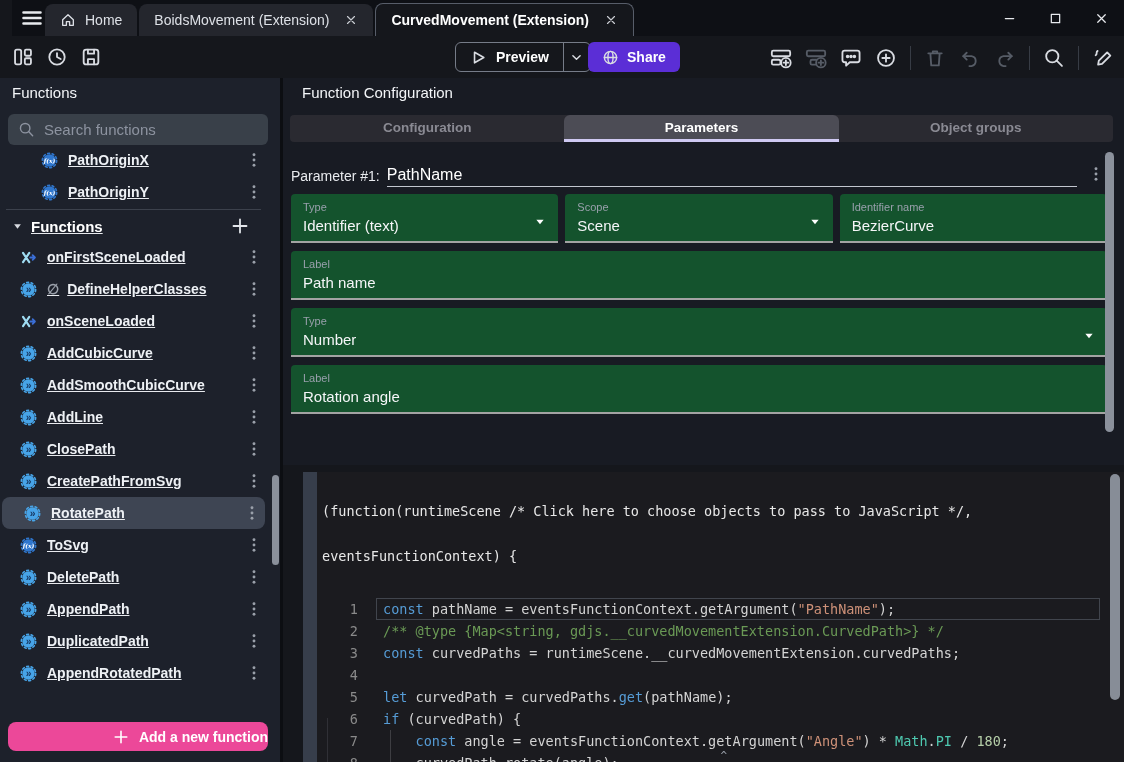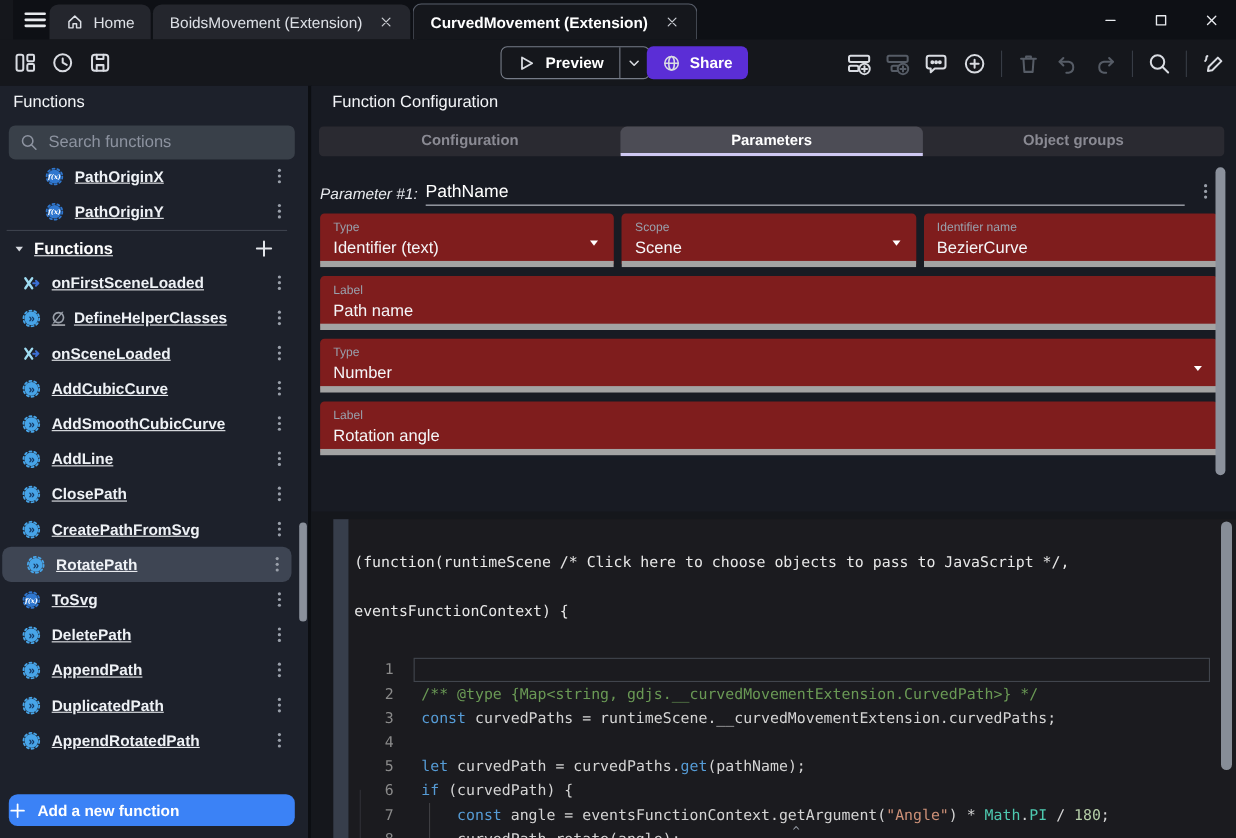--- a/index.html
+++ b/index.html
@@ -50,40 +50,40 @@
   .sb-item.selected { background:#3e4553; border-radius:8px; margin:0 2px; padding-left:22px; }
   .sb-item .iic { width:17px; height:17px; flex:none; display:inline-flex; }
   .sb-item .pfx { color:#9aa0aa; font-size:14px; margin-right:-2px; }
   .sb-item .menu { position:absolute; right:4px; top:7px; width:18px; height:18px; color:#9aa0aa; cursor:pointer; }
   .sb-divider { height:1px; background:#3c414c; margin:1px 6px; }
   .sb-section { height:30px; display:flex; align-items:center; gap:8px; padding-left:12px; }
   .sb-section .car { width:11px; height:11px; color:#d7dae0; display:inline-flex; }
   .sb-section .sec-label { font-size:15px; font-weight:bold; color:#fff; }
   .sb-section .plus { position:absolute; right:18px; width:18px; height:18px; color:#e3e6eb; cursor:pointer; }
   .sb-scroll { position:absolute; right:1px; top:397px; width:7px; height:90px; background:#8a909b; border-radius:4px; cursor:grab; }
-  .add-btn { position:absolute; left:8px; right:12px; bottom:11px; height:29px; background:#3b82f6; border:none; border-radius:8px;
-             color:#fff; font-weight:bold; font-size:14px; display:flex; align-items:center; justify-content:flex-start; gap:10px; cursor:pointer; }
+  .add-btn { position:absolute; left:8px; right:12px; bottom:11px; height:29px; background:#ec4899; border:none; border-radius:8px;
+             color:#fff; font-weight:bold; font-size:14px; display:flex; align-items:center; justify-content:flex-end; gap:10px; cursor:pointer; }
   .add-btn .pic { width:16px; height:16px; display:inline-flex; }
 
   
   .main { position:relative; flex:1; background:#181b23; }
   .main-title { position:absolute; left:19px; top:6px; font-size:15px; color:#f3f5f8; }
   .tabsrow { position:absolute; left:7px; right:11px; top:37px; height:27px; background:#2a2a31; border-radius:4px; display:flex; }
   .mtab { flex:1; display:flex; align-items:center; justify-content:center; font-size:13.5px; font-weight:bold;
           color:#8a8a93; border-bottom:3px solid transparent; cursor:pointer; }
   .mtab.active { background:#4c4c55; color:#fff; border-radius:6px 6px 0 0; border-bottom:3px solid #cfc9f2; }
 
   .params { position:absolute; left:8px; right:17px; top:79px; }
   .p-head { display:flex; align-items:flex-end; margin:8px 0 7px 0; }
-  .p-hlabel { font-size:14px; color:#e8eaee; padding-bottom:3px; white-space:nowrap;font-style:italic; }
+  .p-hlabel { font-size:14px; color:#e8eaee; padding-bottom:3px; white-space:nowrap; }
   .p-line { flex:1; margin-left:7px; border-bottom:1px solid #c2c6cf; padding-bottom:2px; }
   .p-name { font-size:16px; color:#fff; }
   .menu-dots { width:18px; height:18px; color:#9aa0aa; margin:0 2px 4px 10px; flex:none; cursor:pointer; }
   .fields-row { display:grid; gap:7px; margin-bottom:8px; }
-  .field { position:relative; height:49px; background:#7f1d1d; border-radius:4px 4px 0 0; border-bottom:6px solid #a3a3a3; padding:7px 12px 0 12px; cursor:pointer; }
+  .field { position:relative; height:49px; background:#14532d; border-radius:4px 4px 0 0; border-bottom:2px solid #a3a3a3; padding:7px 12px 0 12px; cursor:pointer; }
   .f-label { font-size:11px; color:#99a0ac; }
   .f-value { font-size:15px; font-weight:500; color:#f5f6f8; margin-top:4px; }
   .f-caret { position:absolute; right:12px; top:20px; width:12px; height:12px; color:#fff; }
   .panel-scroll { position:absolute; right:10px; top:74px; width:9px; height:280px; background:#8b919c; border-radius:5px; cursor:grab; }
 
   
   .editor { position:absolute; left:0; right:0; top:387px; bottom:0; background:#15171c; }
   .ed-strip { position:absolute; left:20px; top:7px; bottom:0; width:14px; background:#373e4b; }
   .ed-body { position:absolute; left:34px; right:0; top:7px; bottom:0; background:#1b1b1f;
              font-family:"DejaVu Sans Mono", monospace; font-size:13.5px; color:#d4d4d4; overflow:hidden; }
@@ -618,20 +618,21 @@
         <div class="ed-body">
           <div class="ed-header">
             <div>(function(runtimeScene /* Click here to choose objects to pass to JavaScript */,</div>
             <div>eventsFunctionContext) {</div>
           </div>
           <div class="ed-lines">
             <div class="guide-a" style="top:132px;height:44px"></div>
             <div class="guide-b" style="top:120px;height:140px"></div>
           <div class="ed-line current">
                 <span class="ln">1</span>
+                <span class="lcode"><span class="tok-k">const</span><span class="tok-p"> pathName = eventsFunctionContext.getArgument(</span><span class="tok-s">"PathName"</span><span class="tok-p">);</span></span>
               </div>
               <div class="ed-line">
                 <span class="ln">2</span>
                 <span class="lcode"><span class="tok-c">/** @type {Map&lt;string, gdjs.__curvedMovementExtension.CurvedPath&gt;} */</span></span>
               </div>
               <div class="ed-line">
                 <span class="ln">3</span>
                 <span class="lcode"><span class="tok-k">const</span><span class="tok-p"> curvedPaths = runtimeScene.__curvedMovementExtension.curvedPaths;</span></span>
               </div>
               <div class="ed-line">

